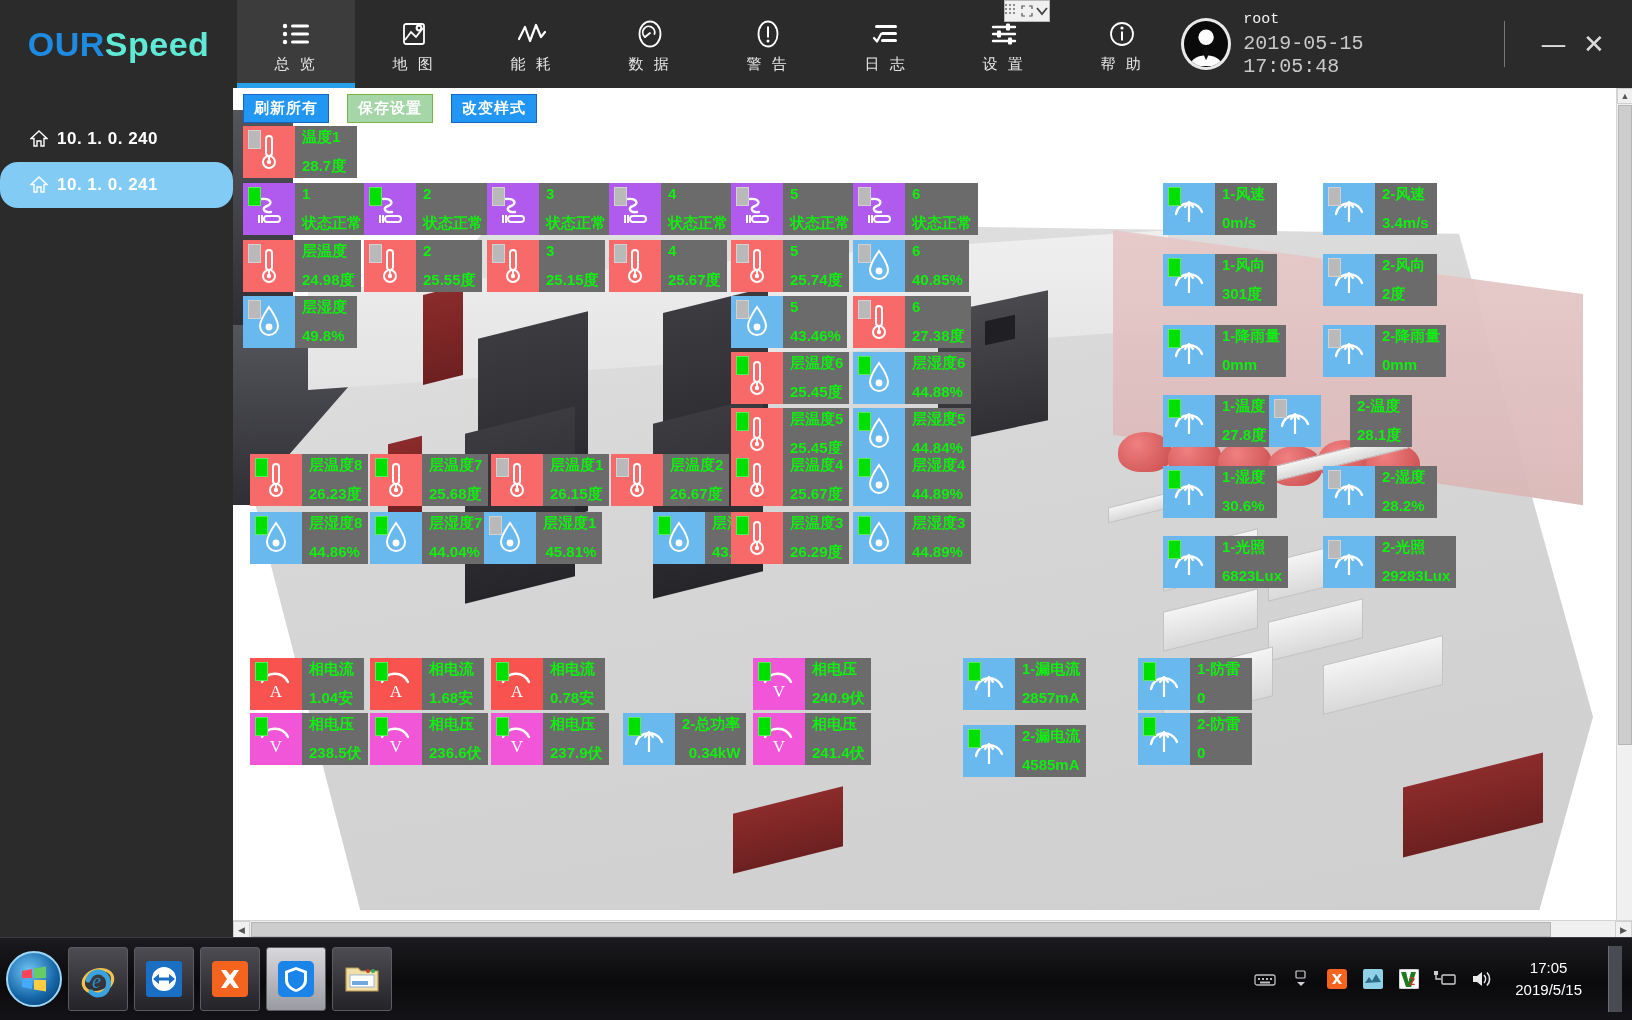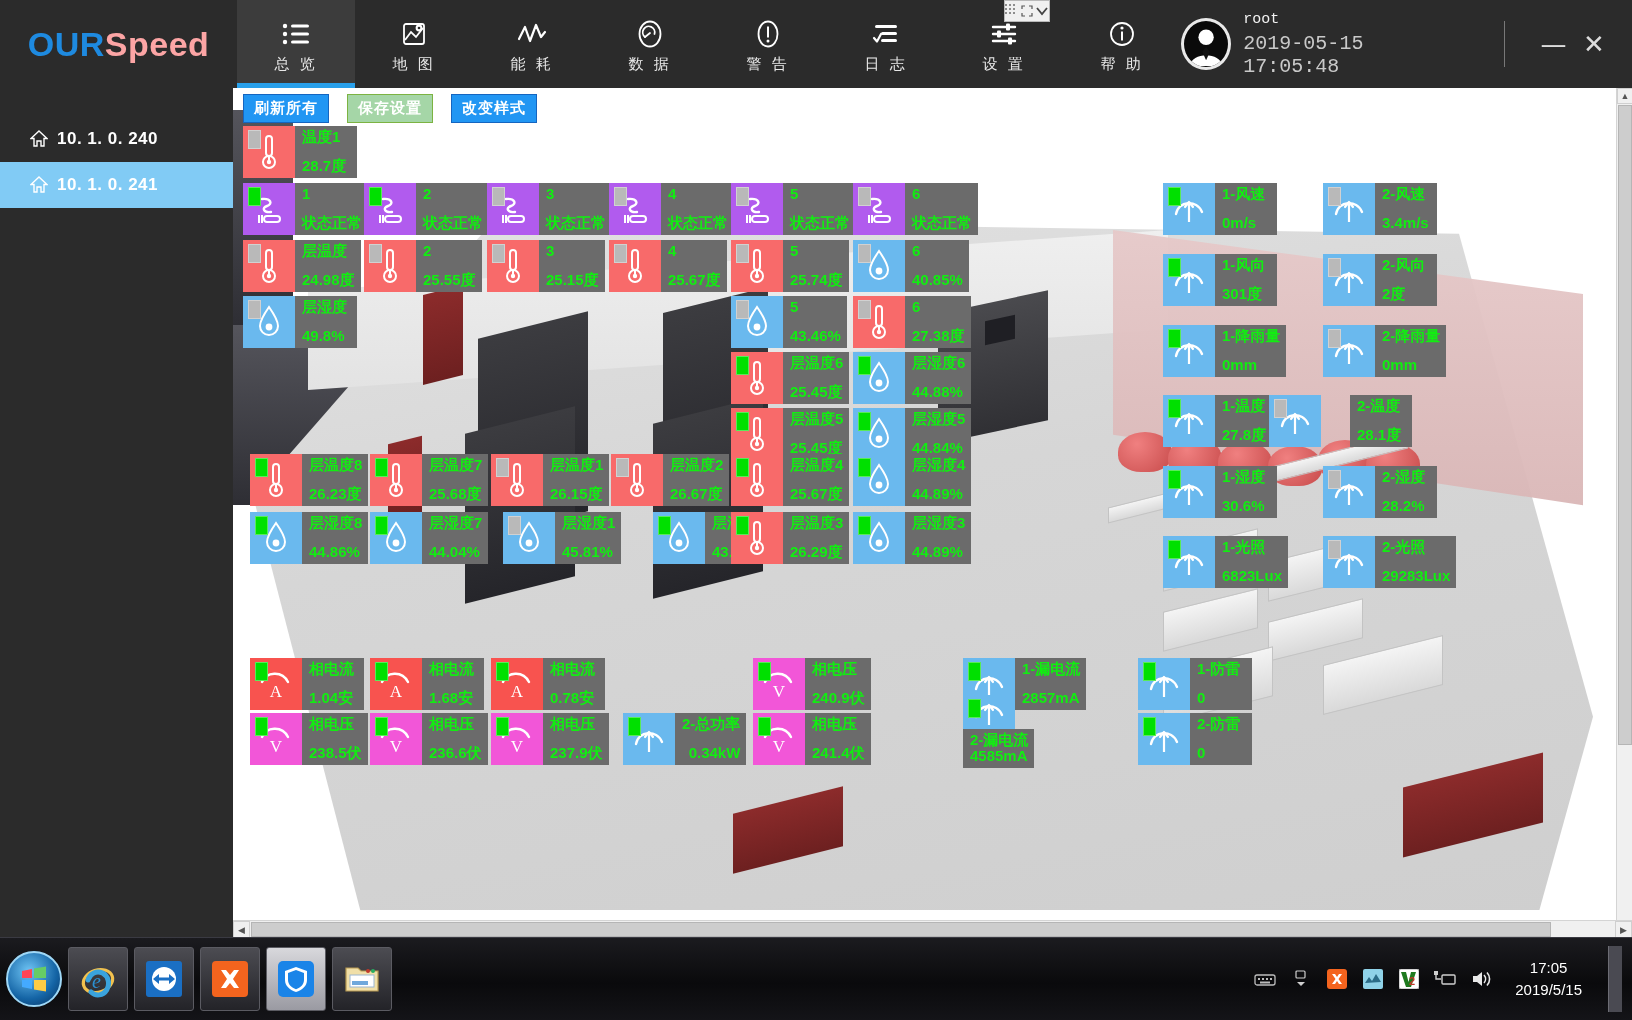--- a/index.html
+++ b/index.html
@@ -14,21 +14,21 @@
   .topbar {
     position: absolute; left: 0; top: 0; width: 1632px; height: 88px;
     background: #2b2b2b; display: flex; align-items: stretch;
   }
   .brand {
     width: 245px; display: flex; align-items: center; justify-content: center;
     font-size: 34px; font-weight: bold; letter-spacing: .5px;
     background: #2b2b2b;
   }
   .brand .our { color: #1e8ae0; }
-  .brand .speed { color: #fca5a5; }
+  .brand .speed { color: #5eead4; }
   .nav { display: flex; align-items: stretch; height: 88px; }
   .nav-item {
     width: 118px; display: flex; flex-direction: column;
     align-items: center; justify-content: center; gap: 6px;
     color: #e8e8e8; cursor: pointer; position: relative; padding-top: 4px;
   }
   .nav-item.active { background: #3c3c3c; }
   .nav-item.active::after {
     content: ""; position: absolute; left: 0; right: 0; bottom: 0;
     height: 5px; background: #29a0ea;
@@ -64,21 +64,21 @@
   .sidebar {
     position: absolute; left: 0; top: 88px; width: 233px; height: 849px;
     background: #2b2b2b;
   }
   .side-item {
     height: 46px; display: flex; align-items: center; gap: 9px;
     padding-left: 30px; color: #fff; font-size: 17px; font-weight: bold;
     cursor: pointer; letter-spacing: .5px;
   }
   .side-item.first { margin-top: 28px; }
-  .side-item.active { background: #81cbf5; }
+  .side-item.active { background: #81cbf5; border-radius: 18px; }
 
   
   .main {
     position: absolute; left: 233px; top: 88px; width: 1399px; height: 849px;
     background: #fff; overflow: hidden;
   }
   .canvas {
     position: absolute; left: 0; top: 0; width: 1383px; height: 828px;
     overflow: hidden; background: #fff;
   }
@@ -815,21 +815,21 @@
               <svg width="30" height="38" viewBox="0 0 30 38">
                 <path d="M15 4 C8 14 6 19 6 23 a9 9 0 0 0 18 0 C24 19 22 14 15 4 Z" fill="none" stroke="#fff" stroke-width="2"></path>
                 <circle cx="15" cy="24" r="3.4" fill="#fff"></circle>
               </svg>
             </div>
             <div class="tx">
               <span class="t1">层湿度7</span>
               <span class="t2">44.04%</span>
             </div>
           </div>
-          <div class="w" style="left: 270px; top: 424px;">
+          <div class="w" style="left: 251px; top: 424px; text-align: right;">
             <div class="ic ic-hum">
               <span class="led off"></span>
               <svg width="30" height="38" viewBox="0 0 30 38">
                 <path d="M15 4 C8 14 6 19 6 23 a9 9 0 0 0 18 0 C24 19 22 14 15 4 Z" fill="none" stroke="#fff" stroke-width="2"></path>
                 <circle cx="15" cy="24" r="3.4" fill="#fff"></circle>
               </svg>
             </div>
             <div class="tx">
               <span class="t1">层湿度1</span>
               <span class="t2">45.81%</span>
@@ -1015,21 +1015,21 @@
               <svg width="36" height="36" viewBox="0 0 36 36">
                 <path d="M4 16 C8 6 24 4 30 16" fill="none" stroke="#fff" stroke-width="2.4" stroke-linecap="round"></path>
                 <text x="18" y="31" font-size="17" fill="#fff" text-anchor="middle" font-family="Liberation Serif, serif">V</text>
               </svg>
             </div>
             <div class="tx">
               <span class="t1">相电压</span>
               <span class="t2">241.4伏</span>
             </div>
           </div>
-          <div class="w" style="left: 730px; top: 607px; flex-direction: column;">
+          <div class="w" style="left: 730px; top: 637px;">
             <div class="ic ic-wind">
               <span class="led on"></span>
               <svg width="36" height="34" viewBox="0 0 36 34">
                 <path d="M5 22 C7 9 26 7 31 20" fill="none" stroke="#fff" stroke-width="2.4" stroke-linecap="round"></path>
                 <line x1="18" y1="10" x2="18" y2="30" stroke="#fff" stroke-width="2.2"></line>
                 <path d="M14 15 L18 10 L22 15" fill="none" stroke="#fff" stroke-width="2.2" stroke-linecap="round" stroke-linejoin="round"></path>
               </svg>
             </div>
             <div class="tx">
               <span class="t1">2-漏电流</span>

